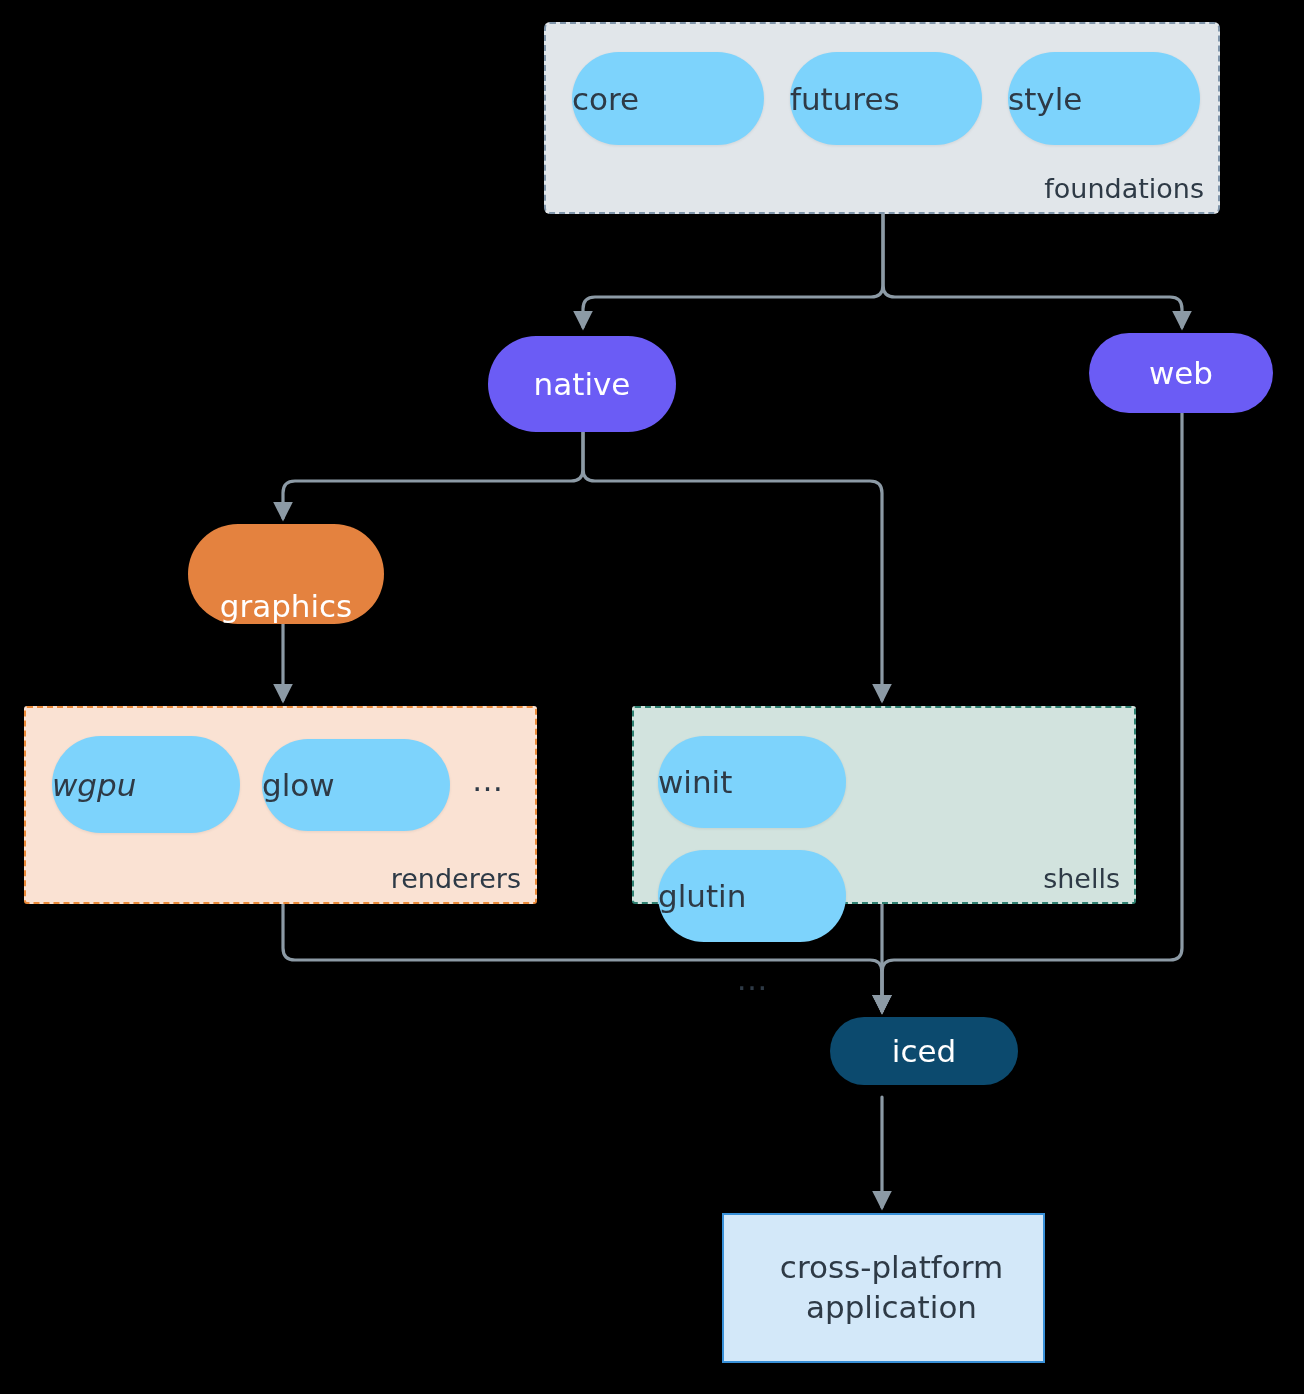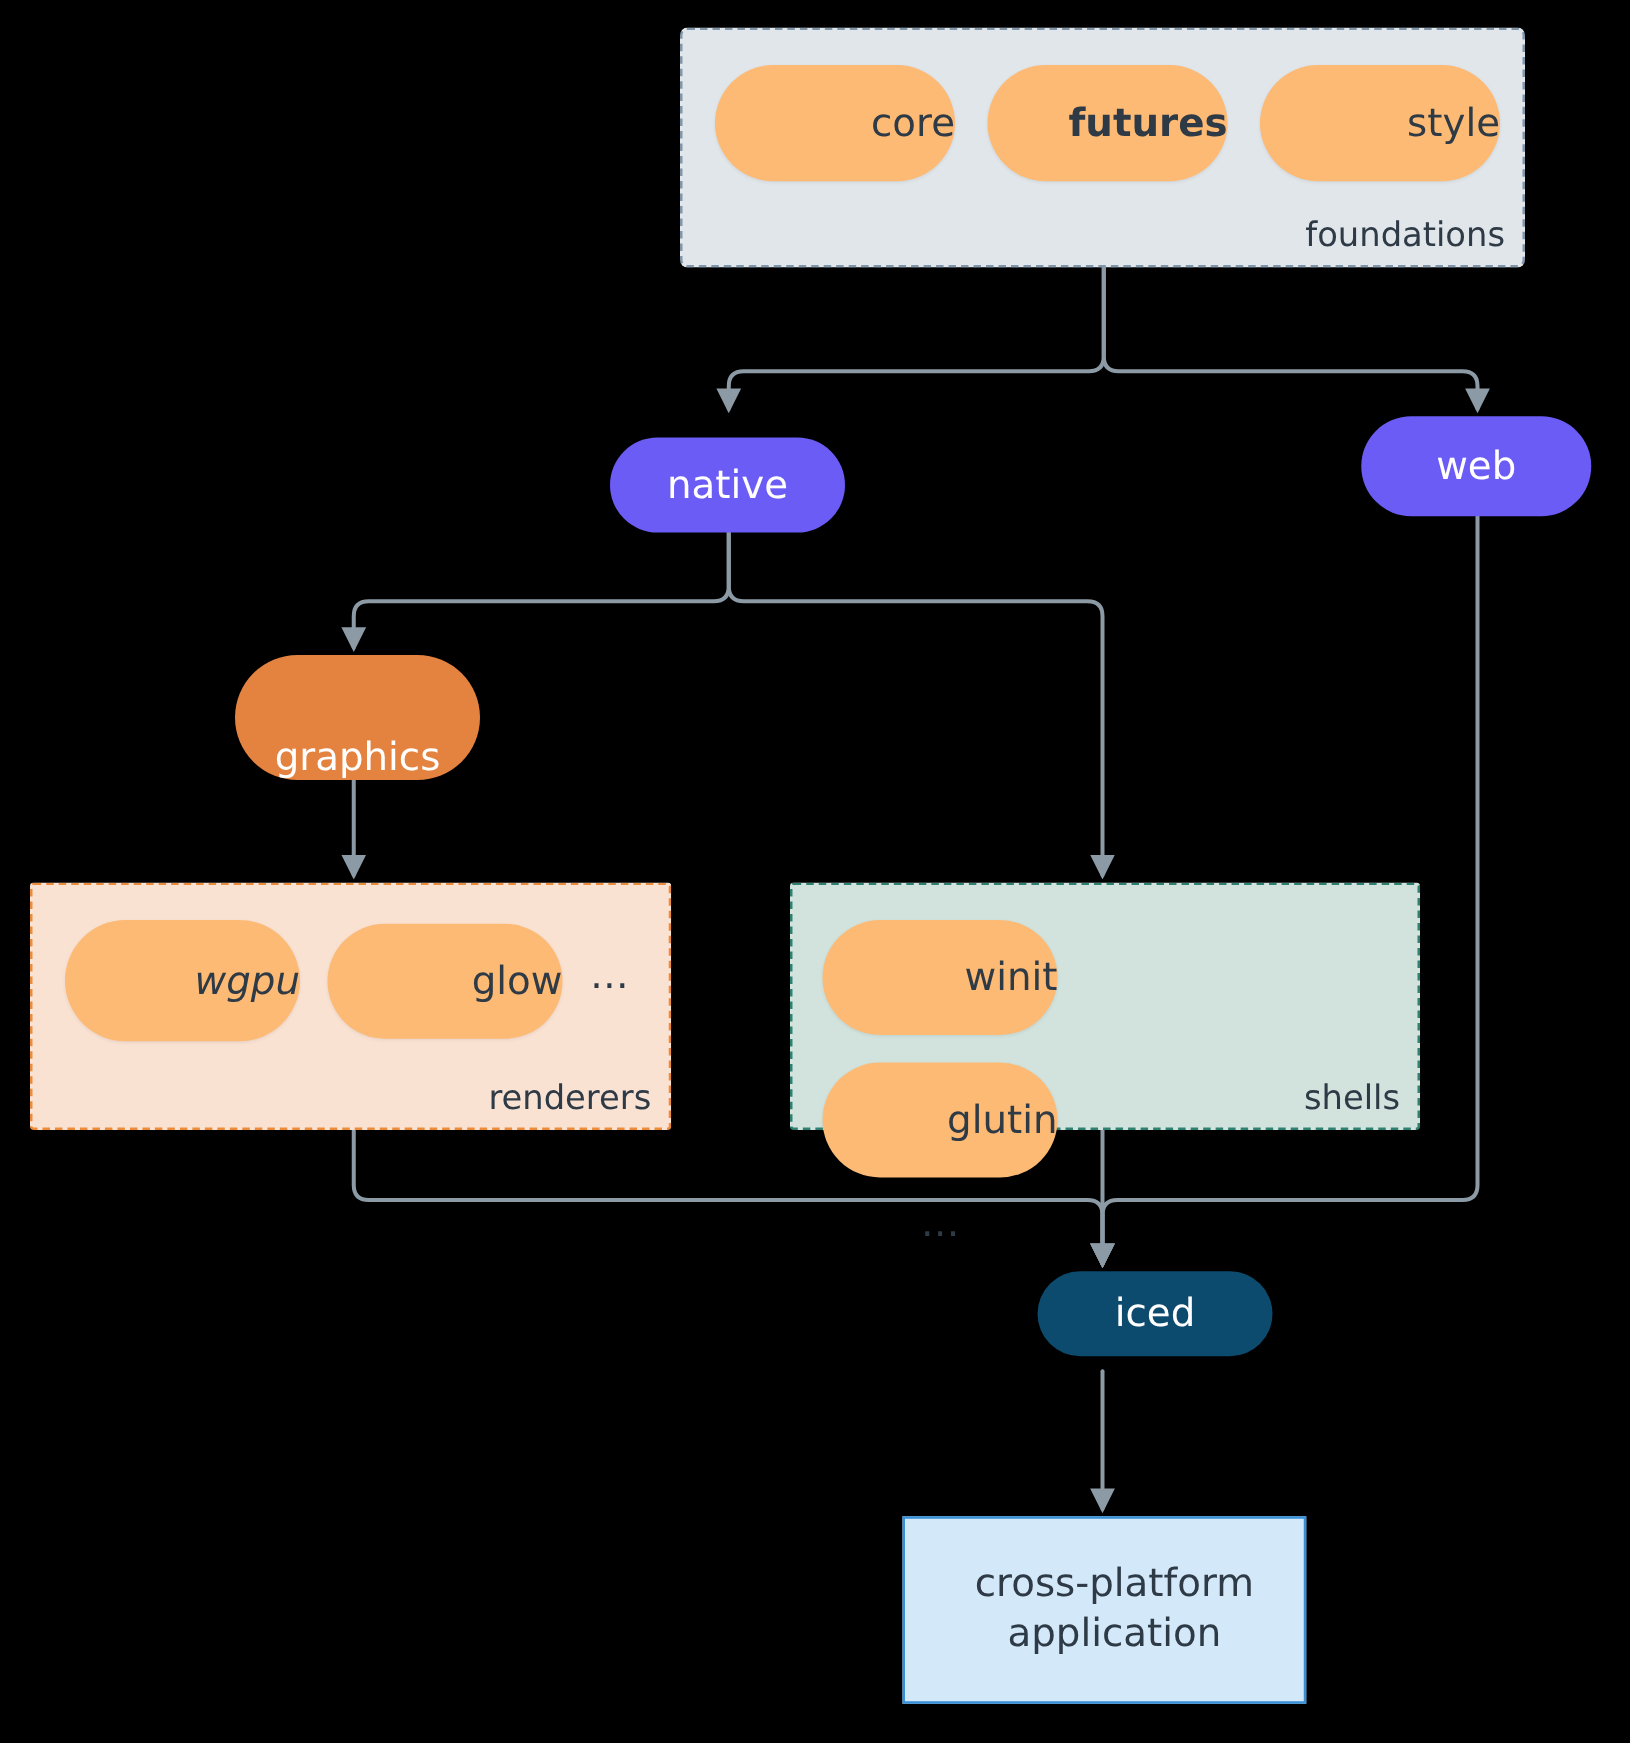--- a/index.html
+++ b/index.html
@@ -65,25 +65,25 @@
     left: 632px;  top: 706px;
     width: 504px; height: 198px;
     background: #d2e3de;
     border-color: #2e8171;
     border-radius: 3px;
   }
 
   
   .pill-white {
     box-sizing: border-box;
-    background: #fdba74;
+    background: #7dd3fc;
     border-radius: 999px;
     display: flex;
     align-items: center;
-    justify-content: flex-end;
+    justify-content: flex-start;
     color: #2e3a46;
     font-size: 31px;
     box-shadow: 0 1px 3px rgba(0,0,0,0.08);
   }
   .ellipsis {
     color: #2e3a46;
     font-size: 31px;
     line-height: 1;
     padding-bottom: 8px;
   }
@@ -93,21 +93,21 @@
     position: absolute;
     box-sizing: border-box;
     display: flex;
     align-items: center;
     justify-content: center;
     border-radius: 999px;
     color: #ffffff;
     font-size: 31px;
     white-space: nowrap;
   }
-  #node-native   { left: 488px;  top: 350px;  width: 188px; height: 76px; background: #6b5cf5; }
+  #node-native   { left: 488px;  top: 336px;  width: 188px; height: 96px; background: #6b5cf5; }
   #node-web      { left: 1089px; top: 333px;  width: 184px; height: 80px; background: #6b5cf5; }
   #node-graphics { left: 188px;  top: 524px;  width: 196px; height: 100px; background: #e4823f; align-items: flex-end; }
   #node-iced     { left: 830px;  top: 1017px; width: 188px; height: 68px; background: #0c4a6e; }
 
   
   #node-app {
     position: absolute;
     left: 722px; top: 1213px;
     width: 323px; height: 150px;
     box-sizing: border-box;
@@ -155,21 +155,21 @@
 
       <path d="M 882 1097 L 882 1207" marker-end="url(#arrow)"></path>
     </g>
   </svg>
 
   <div class="group" id="grp-foundations">
     <div class="group-row" style="left:26px; top:28px; gap:26px;">
       <div class="pill-white" style="width:192px; height:93px;">
         <span>core</span>
       </div>
-      <div class="pill-white" style="width:192px; height:93px;font-weight:bold;">
+      <div class="pill-white" style="width:192px; height:93px;">
         <span>futures</span>
       </div>
       <div class="pill-white" style="width:192px; height:93px;">
         <span>style</span>
       </div>
     </div>
     <div class="group-label">foundations</div>
   </div>
 
   <div class="node" id="node-native">

